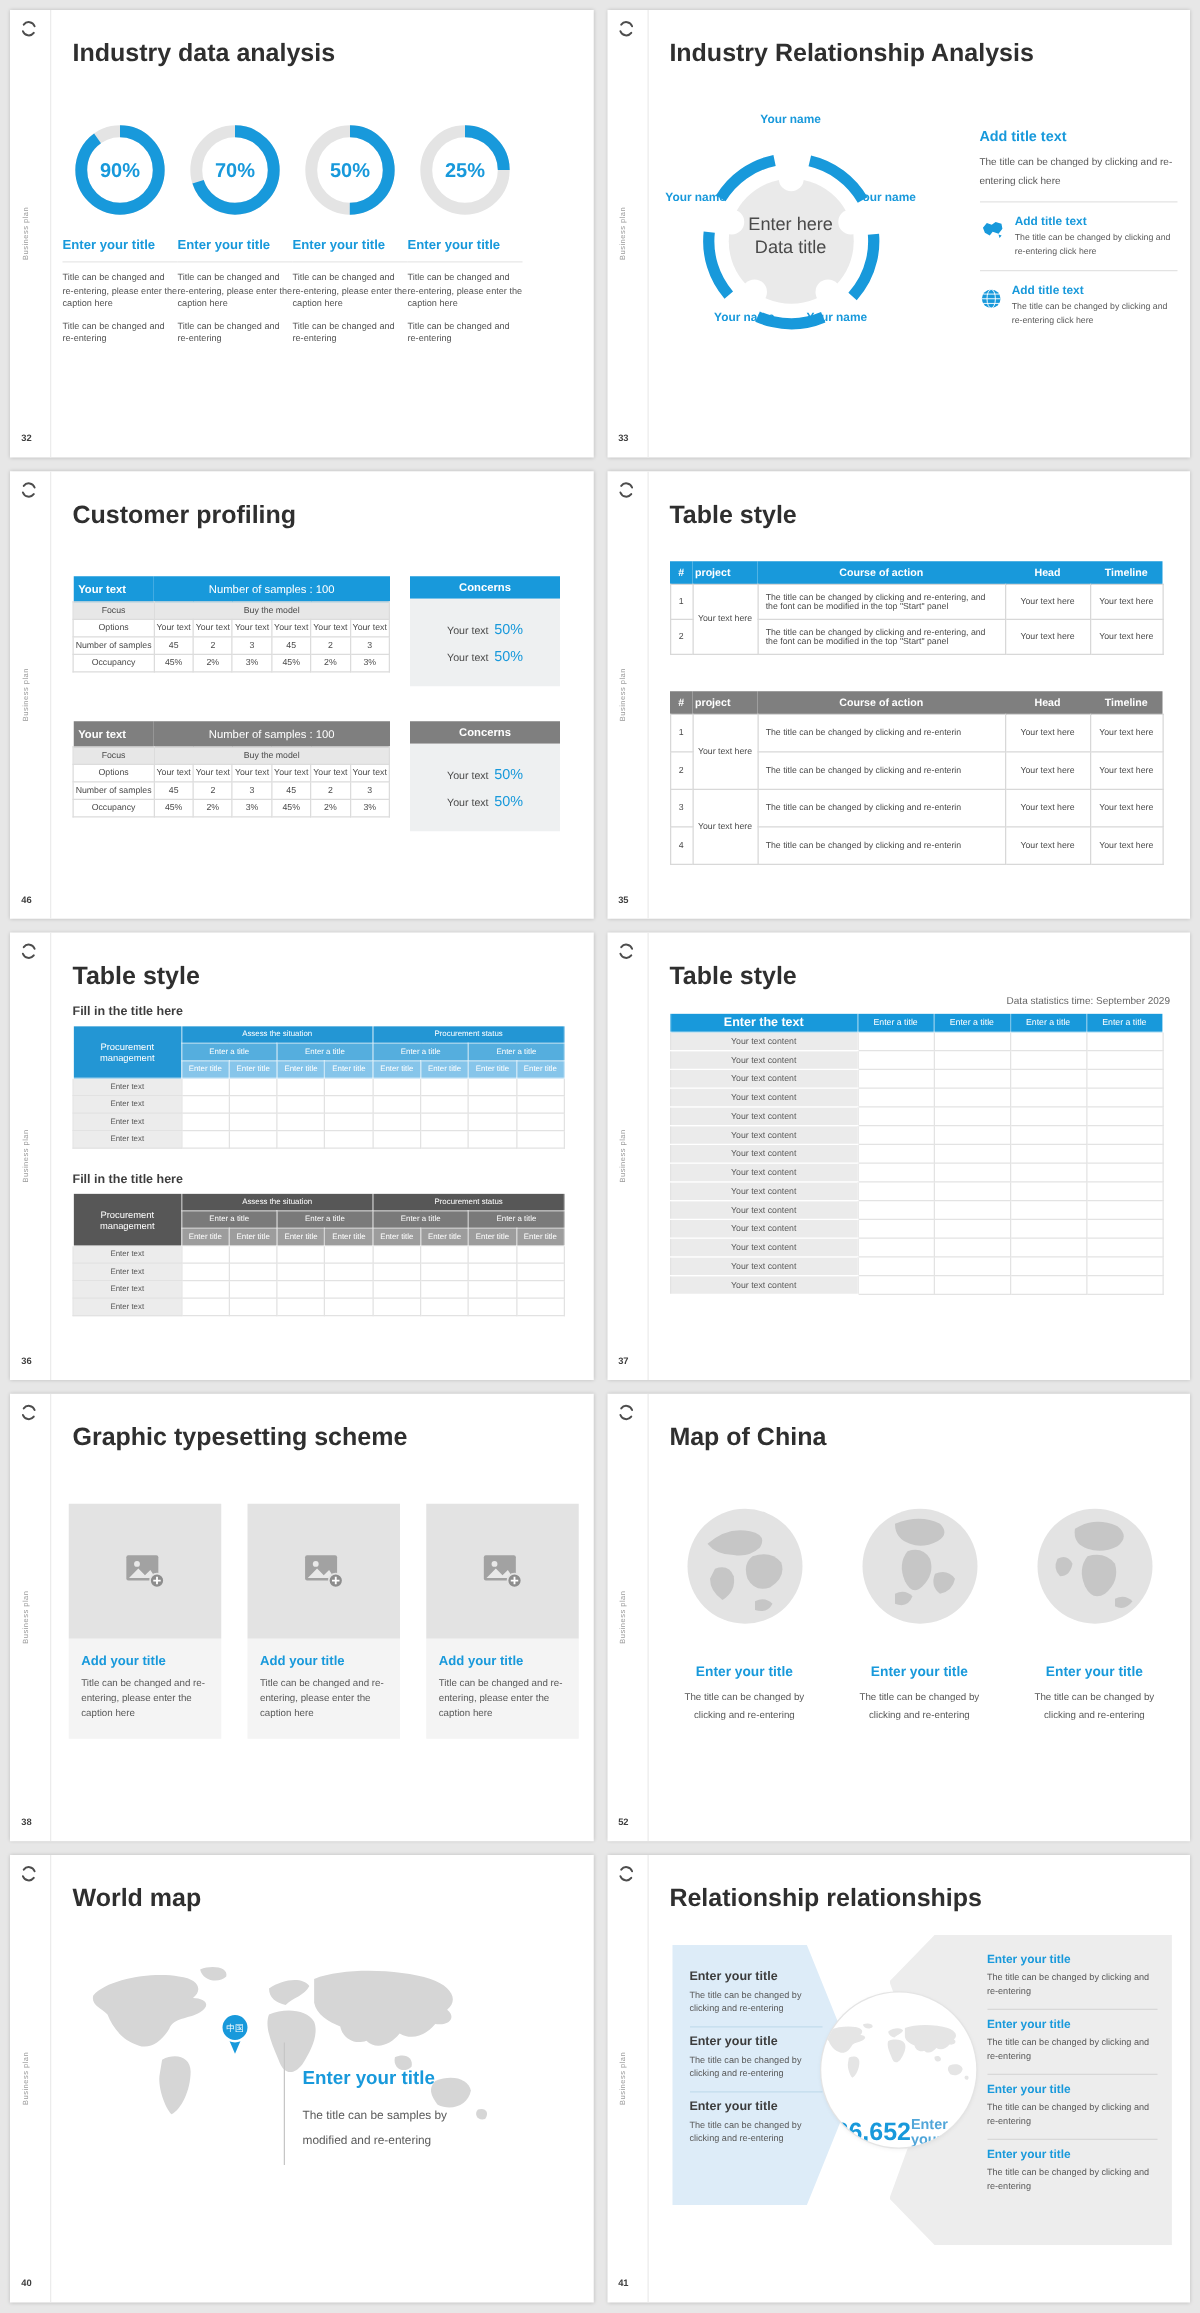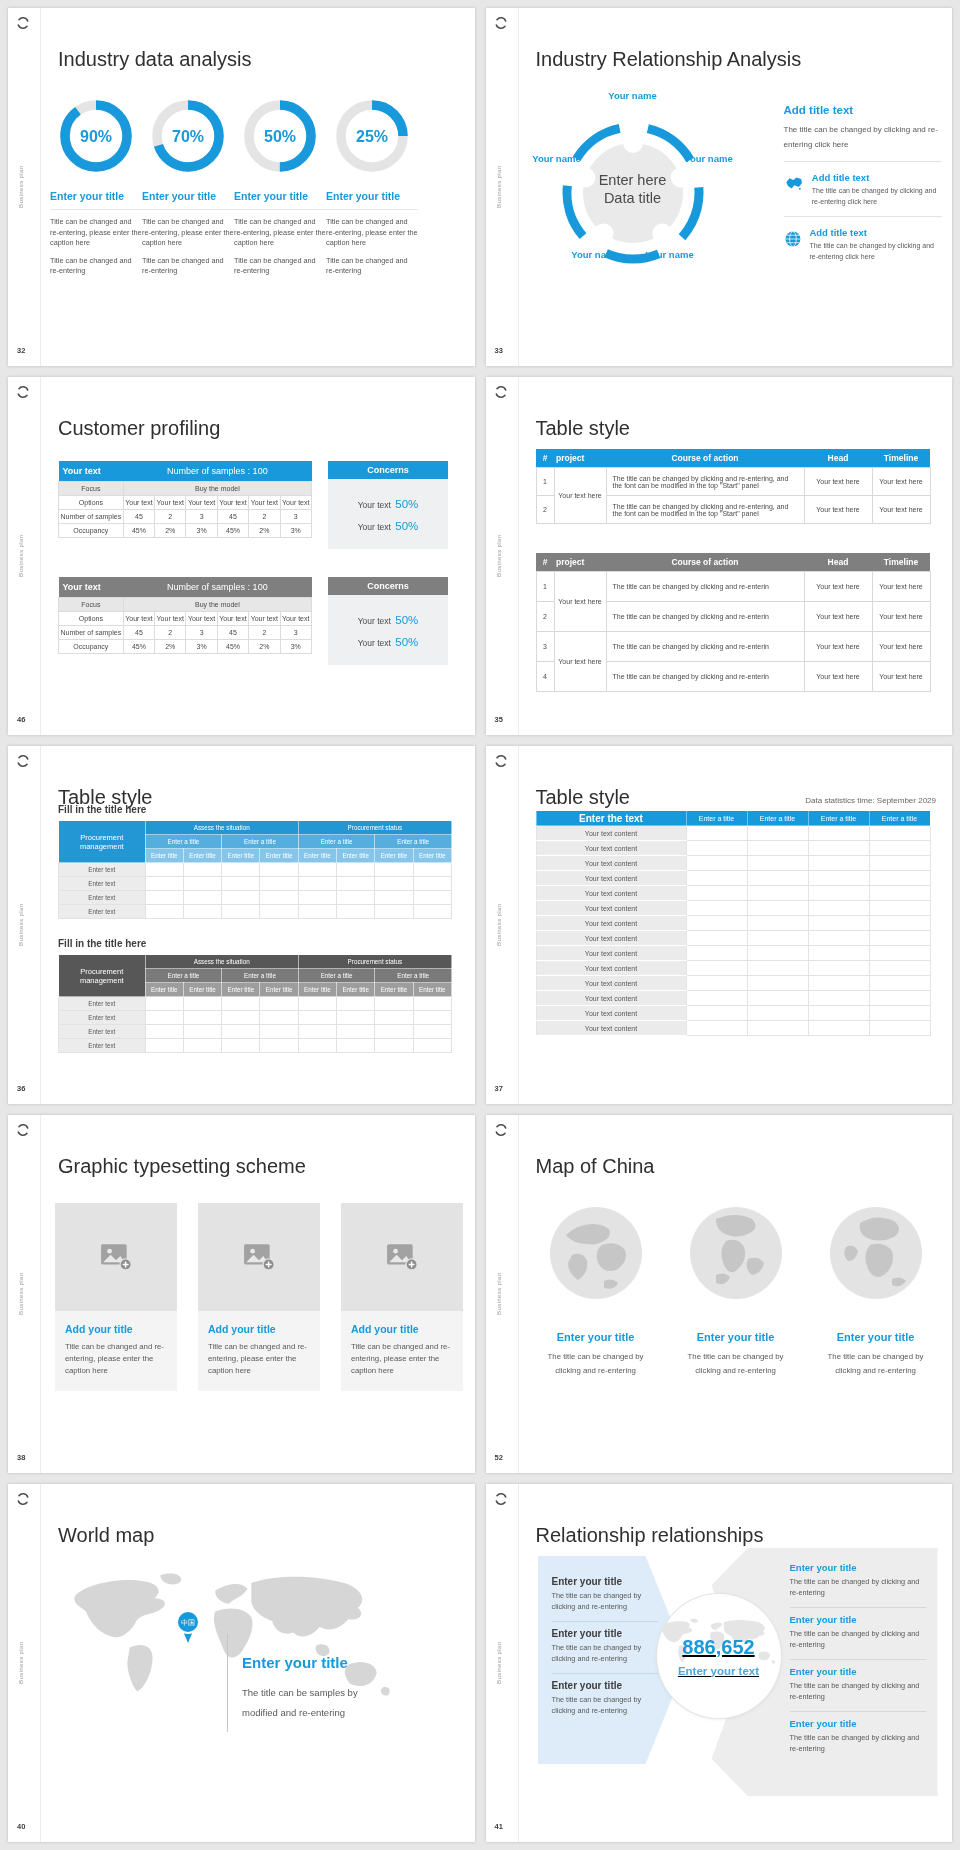--- a/index.html
+++ b/index.html
@@ -5,21 +5,21 @@
   html,body{margin:0;padding:0;background:#e7e7e7;font-family:"Liberation Sans",sans-serif;}
   .board{width:960px;height:1850px;box-sizing:border-box;padding:8px;display:grid;
          grid-template-columns:1fr 1fr;grid-template-rows:repeat(5,358px);gap:11px;}
   .slide{position:relative;background:#fff;overflow:hidden;box-shadow:0 0 3px rgba(0,0,0,.18);}
   .abs{position:absolute;}
   .logo{position:absolute;left:7px;top:7px;width:16px;height:16px;}
   .rail{position:absolute;left:32px;top:0;bottom:0;width:1px;background:#ececec;}
   .rail-label{position:absolute;left:10px;top:200px;transform:rotate(-90deg);transform-origin:left top;
               font-size:6px;color:#9a9a9a;letter-spacing:.4px;white-space:nowrap;}
   .pageno{position:absolute;left:9px;bottom:11px;font-size:7.5px;font-weight:bold;color:#3f3f3f;}
-  .stitle{position:absolute;left:50px;top:40px;margin:0;font-size:20px;font-weight:400;color:#2f2f2f;}
+  .stitle{position:absolute;left:50px;top:24px;margin:0;font-size:20px;font-weight:700;color:#2f2f2f;}
   .b{font-weight:bold;}
   
   .donut-col{position:absolute;top:90px;width:92px;}
   .donut{display:block;margin:0 auto;width:76px;height:76px;}
   .donut-bg{fill:none;stroke:#e4e4e4;stroke-width:9.5;}
   .donut-fg{fill:none;stroke:#1899db;stroke-width:9.5;}
   .donut-pct{font-size:16px;font-weight:bold;fill:#1899db;}
   .dt{margin-top:16px;font-size:10.5px;font-weight:bold;color:#1899db;border-bottom:1px solid #e8e8e8;padding-bottom:7px;}
   .dcap{font-size:7.3px;color:#555;line-height:1.45;margin:7px 0 0;}
   
@@ -95,21 +95,21 @@
   .l41 p{margin:0;font-size:7.3px;color:#595959;line-height:1.5;}
   .rshape{position:absolute;left:226px;top:64px;width:226px;height:248px;background:#ededed;
           clip-path:polygon(16% 0,100% 0,100% 100%,16% 100%,0 85%,14% 50%,0 15%);}
   .r41{position:absolute;left:304px;top:72px;width:136px;}
   .r41 .li{padding:6px 0 8px;border-bottom:1px solid #d8d8d8;}
   .r41 .li:last-child{border-bottom:none;}
   .r41 h5{margin:0 0 4px;font-size:9.5px;color:#1899db;}
   .r41 p{margin:0;font-size:7.3px;color:#595959;line-height:1.5;}
   .circle41{position:absolute;left:171px;top:110px;width:124px;height:124px;border-radius:50%;
             background:#fff;box-shadow:0 0 0 1px #e4e4e4,0 1px 4px rgba(0,0,0,.08);overflow:hidden;
-            display:flex;flex-direction:column;align-items:center;justify-content:center;text-decoration:underline;}
+            display:flex;align-items:flex-end;justify-content:center;}
   .circle41 .map{position:absolute;left:-8px;top:22px;width:140px;opacity:.55;}
   .statv{position:relative;font-size:20px;font-weight:bold;color:#1899db;}
   .statl{position:relative;font-size:11.5px;font-weight:bold;color:#51a6d9;margin-top:6px;}
 </style>
 </head>
 <body>
 
 <svg width="0" height="0" style="position:absolute">
   <defs>
     <g id="logoarcs" fill="none" stroke="#4d4d4d" stroke-width="2.4" stroke-linecap="round">

